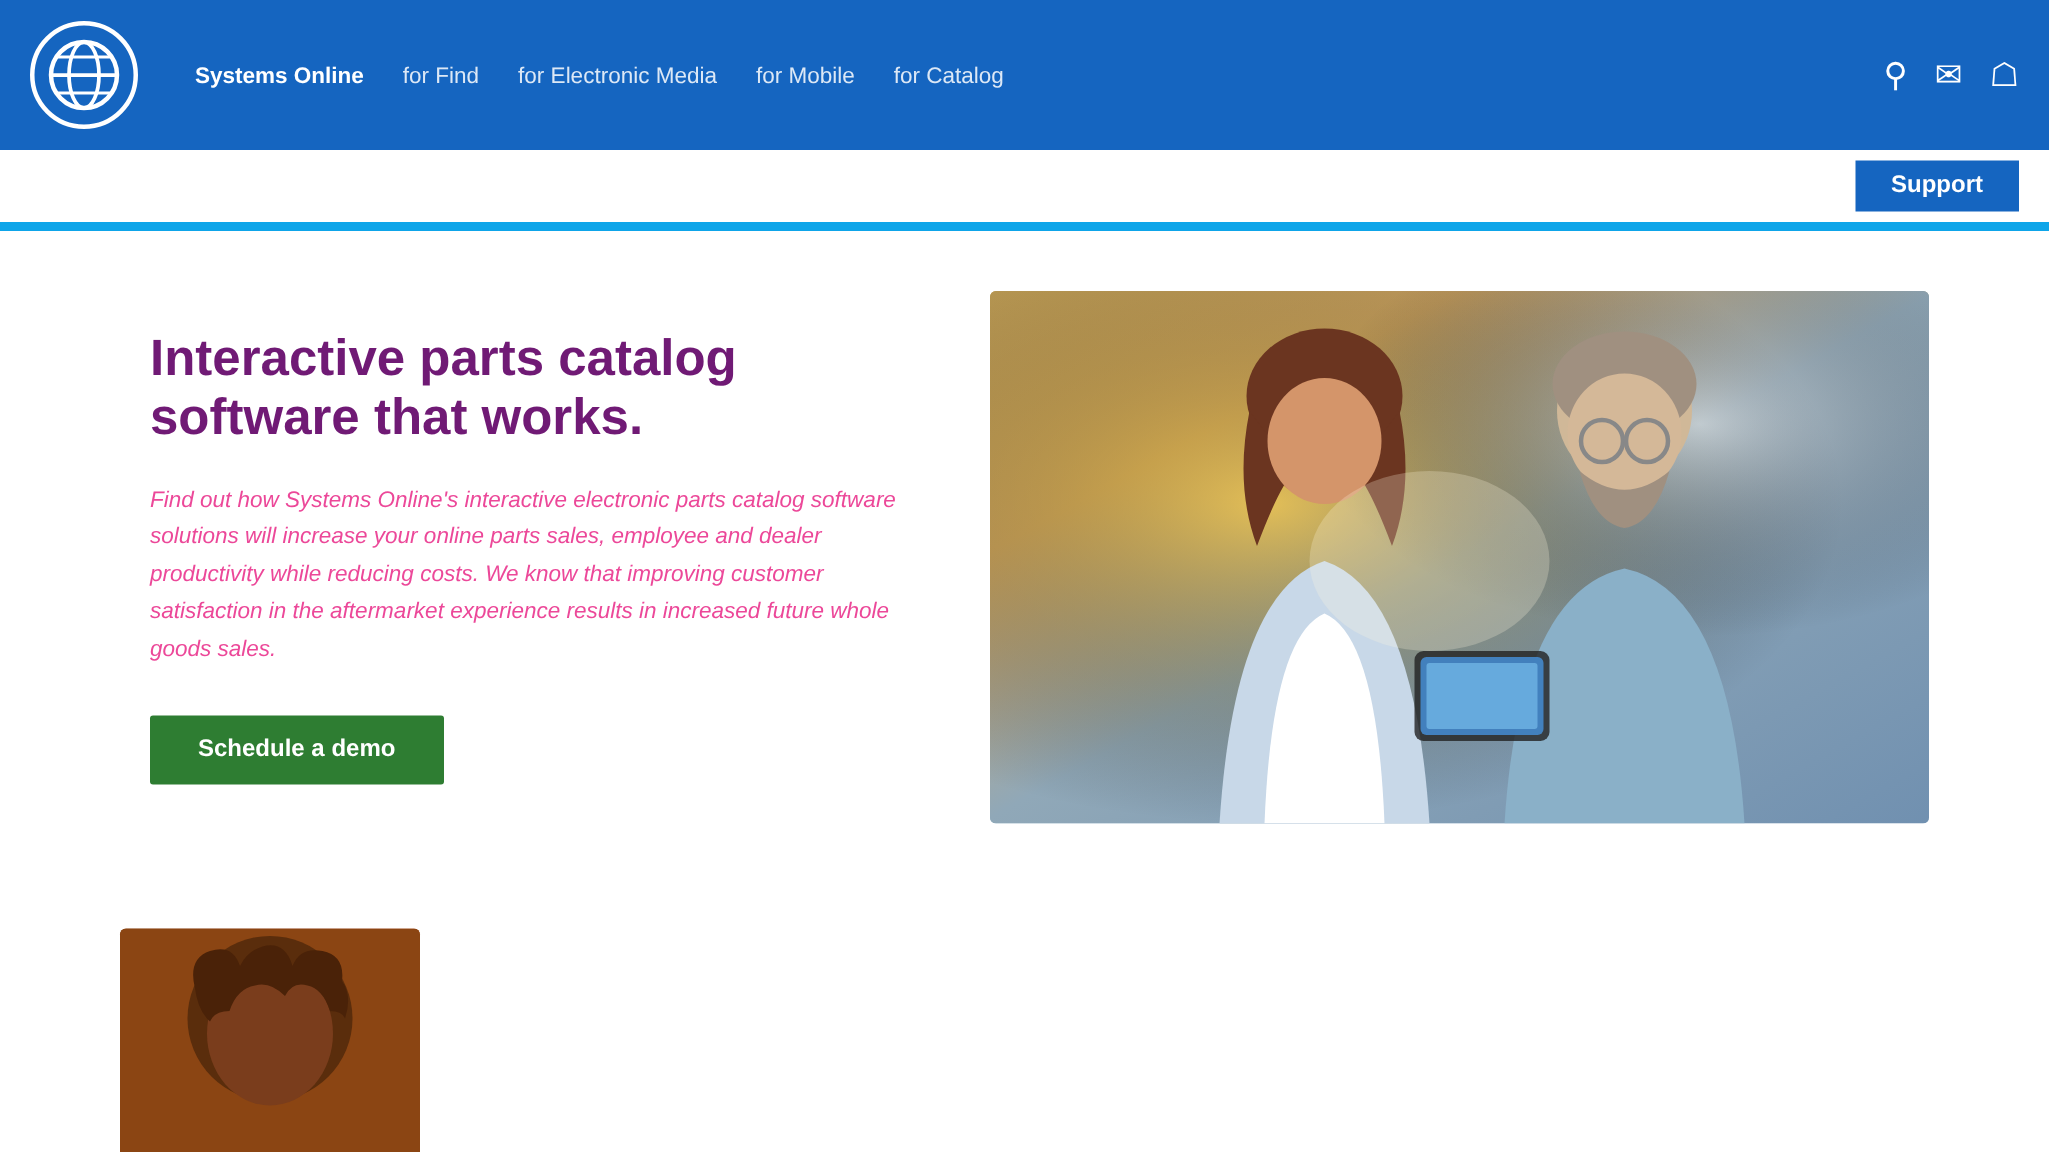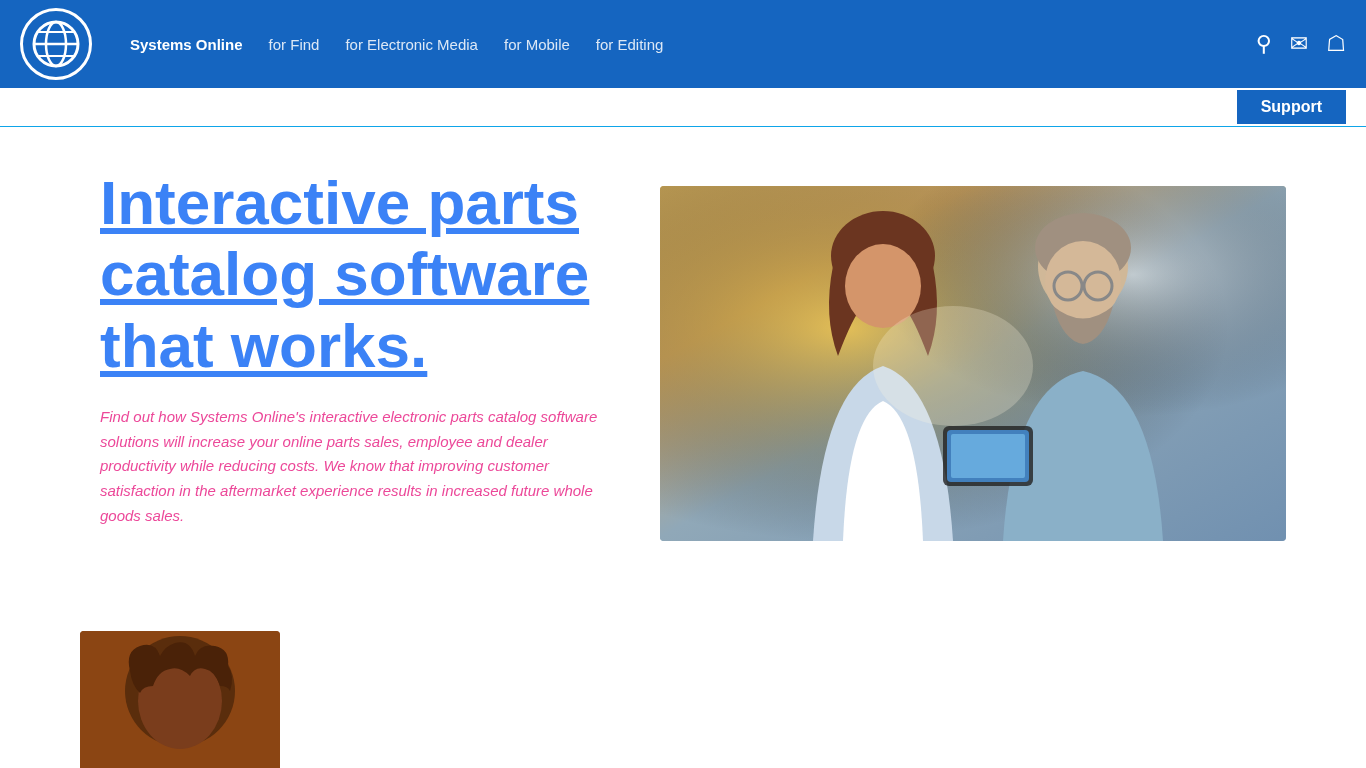--- a/index.html
+++ b/index.html
@@ -1,21 +1,21 @@
 <!DOCTYPE html>
 <html><head>
   <meta charset="utf-8">
   <style>
     * { margin: 0; padding: 0; box-sizing: border-box; }
     body { font-family: Arial, sans-serif; background: #fff; width: 1366px; overflow-x: hidden; }
 
     
     .navbar {
       background: #1565c0;
-      height: 88px;
+      height: 100px;
       display: flex;
       align-items: center;
       padding: 0 20px;
       position: relative;
     }
     .logo-circle {
       width: 72px;
       height: 72px;
       border-radius: 50%;
       background: #1565c0;
@@ -56,26 +56,26 @@
     }
     .nav-icon {
       color: #fff;
       font-size: 22px;
       cursor: pointer;
     }
 
     
     .support-bar {
       background: #fff;
-      height: 39px;
+      height: 54px;
       display: flex;
       align-items: center;
       justify-content: flex-end;
       padding: 0 20px;
-      border-bottom: 1px solid #0ea5e9;
+      border-bottom: 6px solid #0ea5e9;
     }
     .support-btn {
       background: #1565c0;
       color: #fff;
       border: none;
       padding: 8px 24px;
       font-size: 16px;
       cursor: pointer;
       font-weight: bold;
     }
@@ -86,26 +86,25 @@
       align-items: center;
       padding: 40px 80px 40px 100px;
       gap: 60px;
       min-height: 420px;
     }
     .hero-text {
       flex: 0 0 500px;
       max-width: 500px;
     }
     .hero-title {
-      font-size: 62px;
+      font-size: 34px;
       font-weight: 700;
-      color: #3b82f6;
+      color: #701a75;
       line-height: 1.15;
       margin-bottom: 24px;
-      text-decoration: underline;
     }
     .hero-desc {
       font-size: 15px;
       color: #ec4899;
       line-height: 1.65;
       margin-bottom: 32px;
       font-style: italic;
     }
     .schedule-btn {
       background: #2e7d32;
@@ -185,38 +184,39 @@
       <line x1="7" y1="13" x2="43" y2="13" stroke="white" stroke-width="2"></line>
       <line x1="7" y1="37" x2="43" y2="37" stroke="white" stroke-width="2"></line>
     </svg>
   </div>
 
   <div class="nav-links">
     <a class="nav-link active" href="#">Systems Online</a>
     <a class="nav-link muted" href="#">for Find</a>
     <a class="nav-link muted" href="#">for Electronic Media</a>
     <a class="nav-link muted" href="#">for Mobile</a>
-    <a class="nav-link muted" href="#">for Editing</a>
+    <a class="nav-link muted" href="#">for Catalog</a>
   </div>
 
   <div class="nav-icons">
     <span class="nav-icon">⚲</span>
     <span class="nav-icon">✉</span>
     <span class="nav-icon">☖</span>
   </div>
 </nav>
 
 <div class="support-bar">
   <button class="support-btn">Support</button>
 </div>
 
 <section class="hero">
   <div class="hero-text">
     <h1 class="hero-title">Interactive parts catalog software that works.</h1>
     <p class="hero-desc">Find out how Systems Online's interactive electronic parts catalog software solutions will increase your online parts sales, employee and dealer productivity while reducing costs. We know that improving customer satisfaction in the aftermarket experience results in increased future whole goods sales.</p>
+    <button class="schedule-btn">Schedule a demo</button>
   </div>
 
   <div class="hero-image">
     <div class="hero-image-overlay">
       
       <svg width="100%" height="100%" viewBox="0 0 640 355" xmlns="http://www.w3.org/2000/svg" preserveAspectRatio="xMidYMid slice">
         <defs>
           <radialGradient id="bg1" cx="30%" cy="40%" r="60%">
             <stop offset="0%" stop-color="#f5c842" stop-opacity="0.7"></stop>
             <stop offset="100%" stop-color="transparent"></stop>

